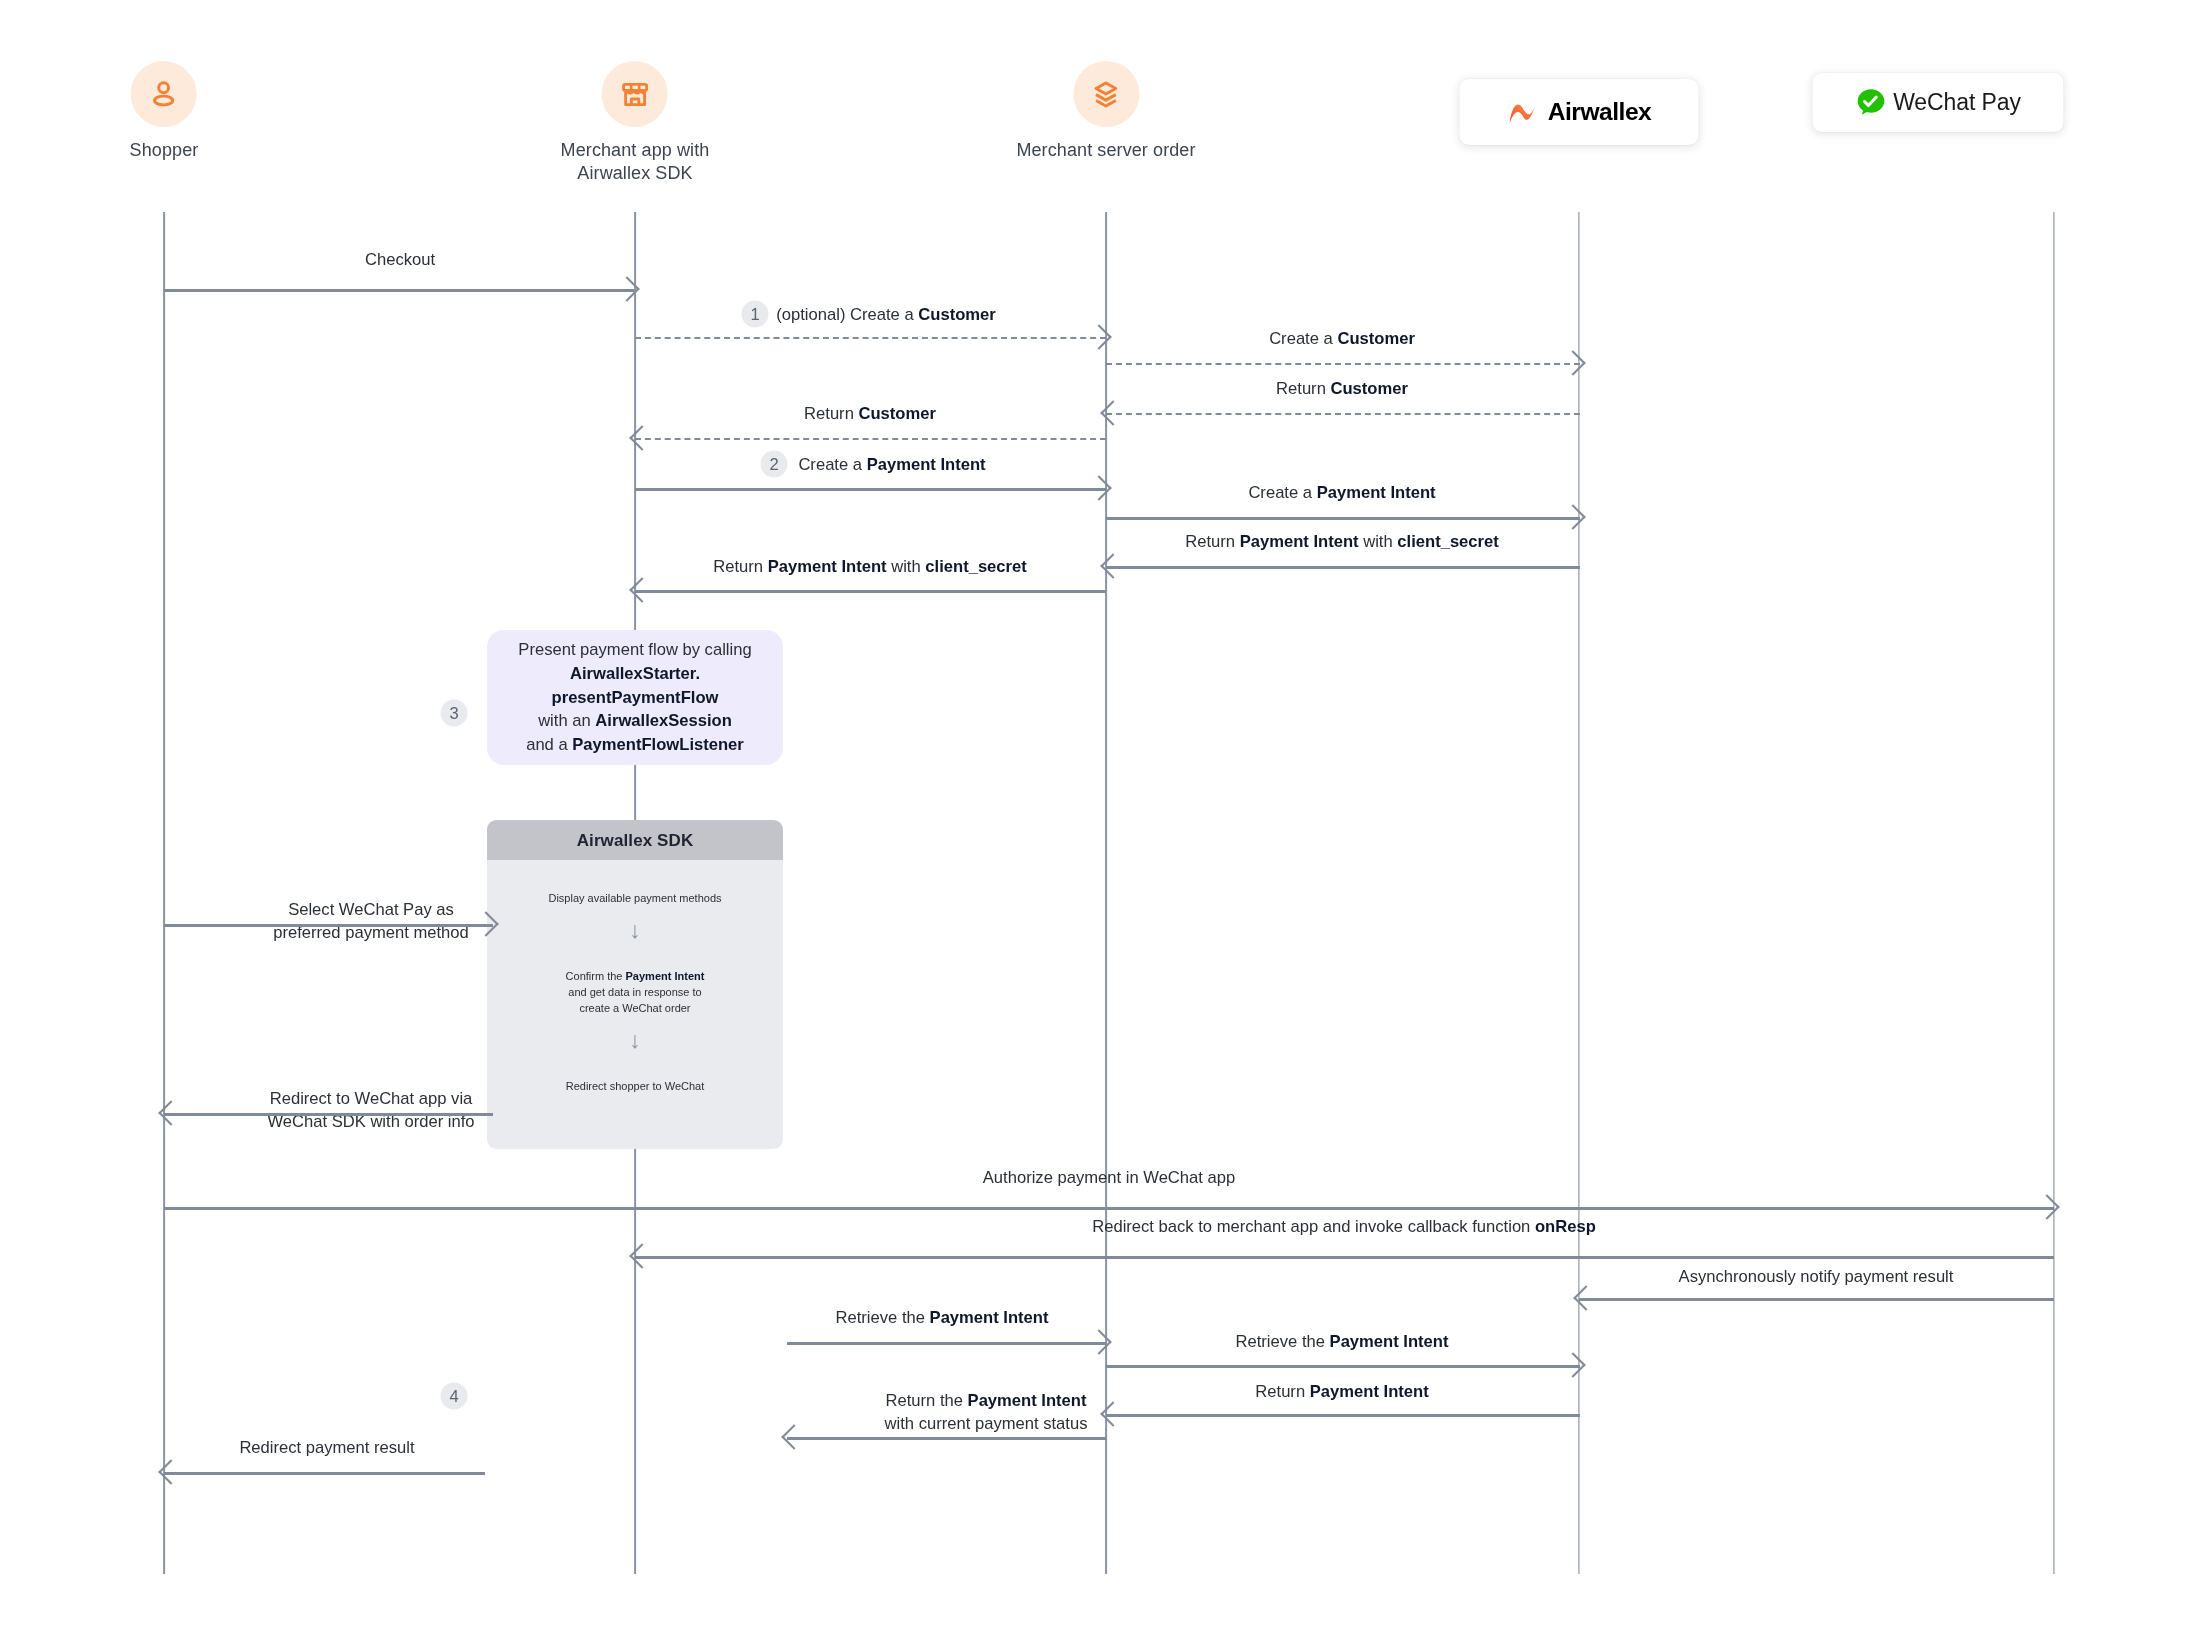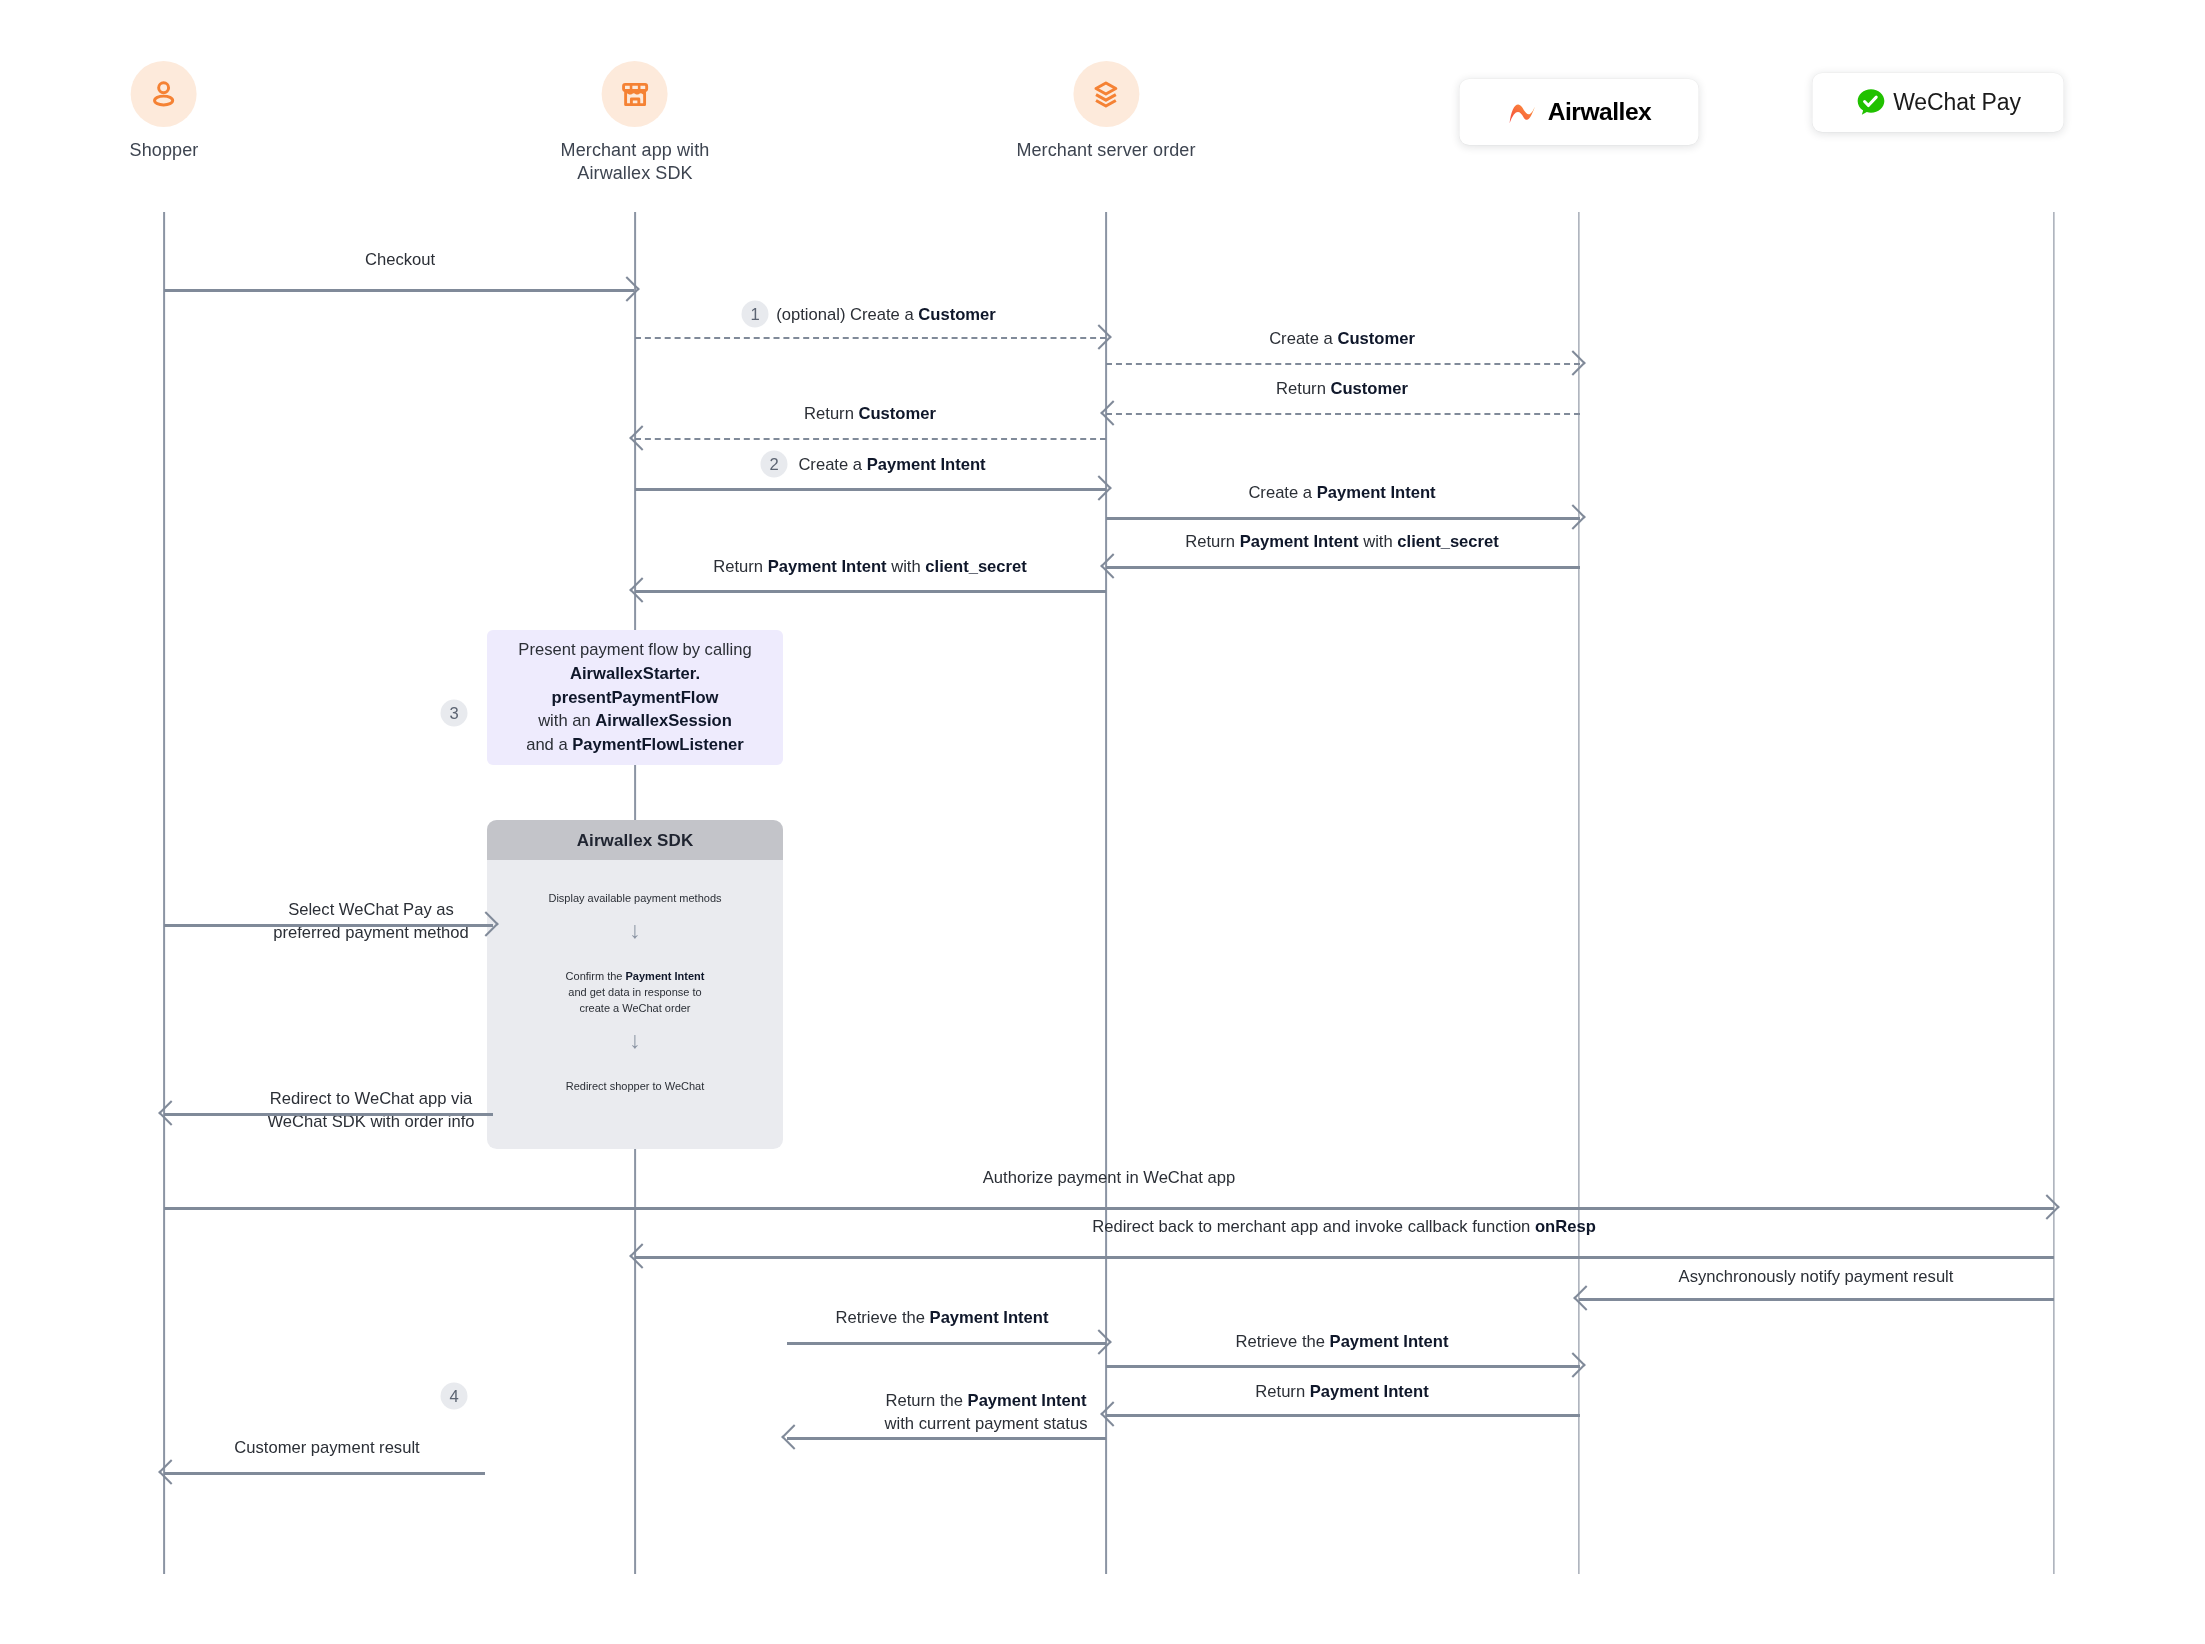--- a/index.html
+++ b/index.html
@@ -137,21 +137,21 @@
     align-items: center;
     justify-content: center;
     transform: translate(-50%, -50%);
   }
 
   
   .note {
     position: absolute;
     transform: translateX(-50%);
     background: #eeebfd;
-    border-radius: 6px;
+    border-radius: 17px;
     display: flex;
     align-items: center;
     justify-content: center;
     text-align: center;
     font-size: 16.6px;
     line-height: 1.44;
     color: #2b2f36;
     padding: 11px 12.3px;
     box-sizing: border-box;
   }
@@ -447,21 +447,21 @@
   <div class="msg-label wrap" style="left:942px; top:1367px;">
     <span>Return the </span><span class="kw">Payment Intent</span><span>
 with current payment status</span>
   </div>
   <div class="msg" style="left:787px; top:1437px; width:319px;">
     <div class="line" style="width:319px;"></div>
       <div class="head left"></div>
   </div>
 
   <div class="msg-label" style="left:327px; top:1437px;">
-    <span>Customer payment result</span>
+    <span>Redirect payment result</span>
   </div>
   <div class="msg" style="left:164px; top:1472px; width:321px;">
     <div class="line" style="width:321px;"></div>
       <div class="head left"></div>
   </div>
 
 </div>
 
 
 </body></html>

